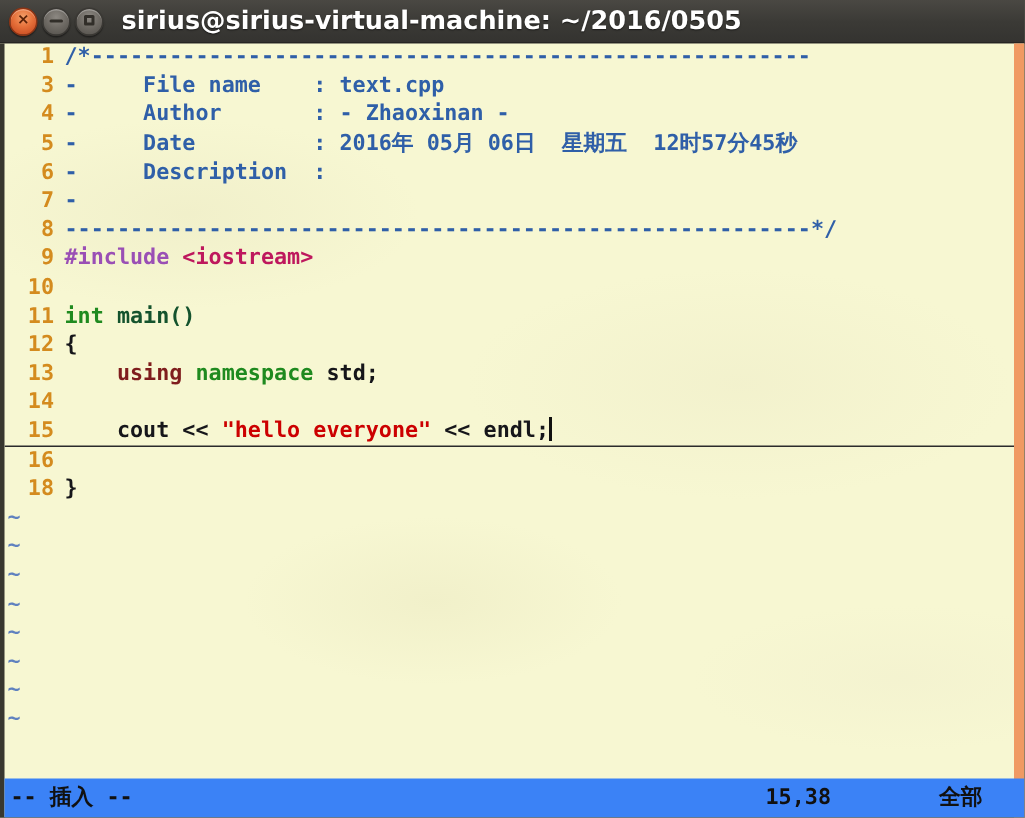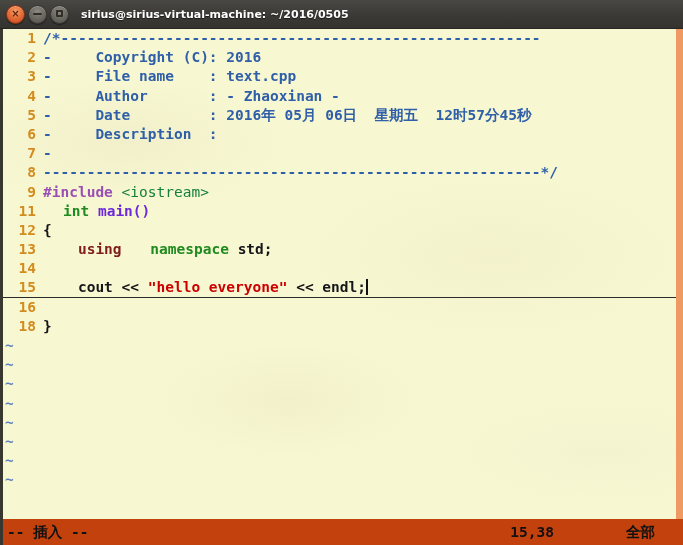--- a/index.html
+++ b/index.html
@@ -77,21 +77,21 @@
     left: 4.5px; top: 4.5px;
     width: 7px; height: 7px;
     border: 2px solid #312e29;
     border-radius: 1px;
     box-sizing: border-box;
   }
   #title-text {
     margin-left: 9px;
     color: #ffffff;
     font-family: "DejaVu Sans", sans-serif;
-    font-size: 11px;
+    font-size: 17px;
     font-weight: bold;
     white-space: nowrap;
     text-shadow: 0 1px 1px rgba(0,0,0,0.6);
   }
 
   
   #term {
     position: relative;
     height: 516px;
     background: #f7f7d2;
@@ -153,23 +153,23 @@
     padding-left: 2px;
     color: #5f81bf;
     font-weight: bold;
     box-sizing: border-box;
   }
   .code { color: #16161a; }
 
   
   .c-comment  { color: #2f5fa8; font-weight: bold; }
   .c-preproc  { color: #9a4fb5; font-weight: bold; }
-  .c-include  { color: #15803d; font-weight: normal; }
-  .c-type     { color: #1f8a1f; font-weight: bold; margin-left: 20px; }
-  .c-ident    { color: #6d28d9; font-weight: bold; }
+  .c-include  { color: #be185d; font-weight: bold; }
+  .c-type     { color: #1f8a1f; font-weight: bold; }
+  .c-ident    { color: #14532d; font-weight: bold; }
   .c-stmt     { color: #7f1d1d; font-weight: bold; }
   .c-string   { color: #cc0000; font-weight: bold; }
   .c-number   { color: #cc0000; font-weight: bold; }
   .c-plain    { color: #16161a; font-weight: bold; }
 
   
   .line.cursorline {
     border-bottom: 1px solid #2b2b2b;
     height: 19.2px;
     box-sizing: border-box;
@@ -181,21 +181,21 @@
     background: #111111;
     vertical-align: -3px;
   }
 
   
   #statusline {
     position: absolute;
     left: 0; right: 0; bottom: 0;
     height: 26px;
     line-height: 26px;
-    background: #c2410c;
+    background: #3b82f6;
     color: #111111;
     font-size: 14.5px;
     font-weight: bold;
     z-index: 6;
     display: flex;
     align-items: center;
   }
   #status-mode { margin-left: 4px; white-space: pre; }
   #status-spacer { flex: 1 1 auto; }
   #status-pos { white-space: pre; }
@@ -218,28 +218,28 @@
     </div>
     <div id="title-text">sirius@sirius-virtual-machine: ~/2016/0505</div>
   </div>
 
   <div id="term">
 
     <div id="scrollbar"></div>
 
     <div id="code-area">
         <div class="line"><span class="lnum">1</span><span class="code"><span class="c-comment">/*-------------------------------------------------------</span></span></div>
-        <div class="line"><span class="lnum">2</span><span class="code"><span class="c-comment">-     Copyright (C): 2016</span></span></div>
         <div class="line"><span class="lnum">3</span><span class="code"><span class="c-comment">-     File name    : text.cpp</span></span></div>
         <div class="line"><span class="lnum">4</span><span class="code"><span class="c-comment">-     Author       : - Zhaoxinan -</span></span></div>
         <div class="line"><span class="lnum">5</span><span class="code"><span class="c-comment">-     Date         : 2016年 05月 06日  星期五  12时57分45秒</span></span></div>
         <div class="line"><span class="lnum">6</span><span class="code"><span class="c-comment">-     Description  :</span></span></div>
         <div class="line"><span class="lnum">7</span><span class="code"><span class="c-comment">-</span></span></div>
         <div class="line"><span class="lnum">8</span><span class="code"><span class="c-comment">---------------------------------------------------------*/</span></span></div>
         <div class="line"><span class="lnum">9</span><span class="code"><span class="c-preproc">#include </span><span class="c-include">&lt;iostream&gt;</span></span></div>
+        <div class="line"><span class="lnum">10</span><span class="code"><span class="c-plain"></span></span></div>
         <div class="line"><span class="lnum">11</span><span class="code"><span class="c-type">int </span><span class="c-ident">main()</span></span></div>
         <div class="line"><span class="lnum">12</span><span class="code"><span class="c-plain">{</span></span></div>
         <div class="line"><span class="lnum">13</span><span class="code"><span class="c-plain">    </span><span class="c-stmt">using </span><span class="c-type">namespace </span><span class="c-plain">std;</span></span></div>
         <div class="line"><span class="lnum">14</span><span class="code"><span class="c-plain"></span></span></div>
         <div class="line cursorline"><span class="lnum">15</span><span class="code"><span class="c-plain">    cout &lt;&lt; </span><span class="c-string">"hello everyone"</span><span class="c-plain"> &lt;&lt; endl;</span></span><span class="caret"></span></div>
         <div class="line"><span class="lnum">16</span><span class="code"><span class="c-plain"></span></span></div>
         <div class="line"><span class="lnum">18</span><span class="code"><span class="c-plain">}</span></span></div>
         <div class="line"><span class="tilde">~</span></div>
         <div class="line"><span class="tilde">~</span></div>
         <div class="line"><span class="tilde">~</span></div>

